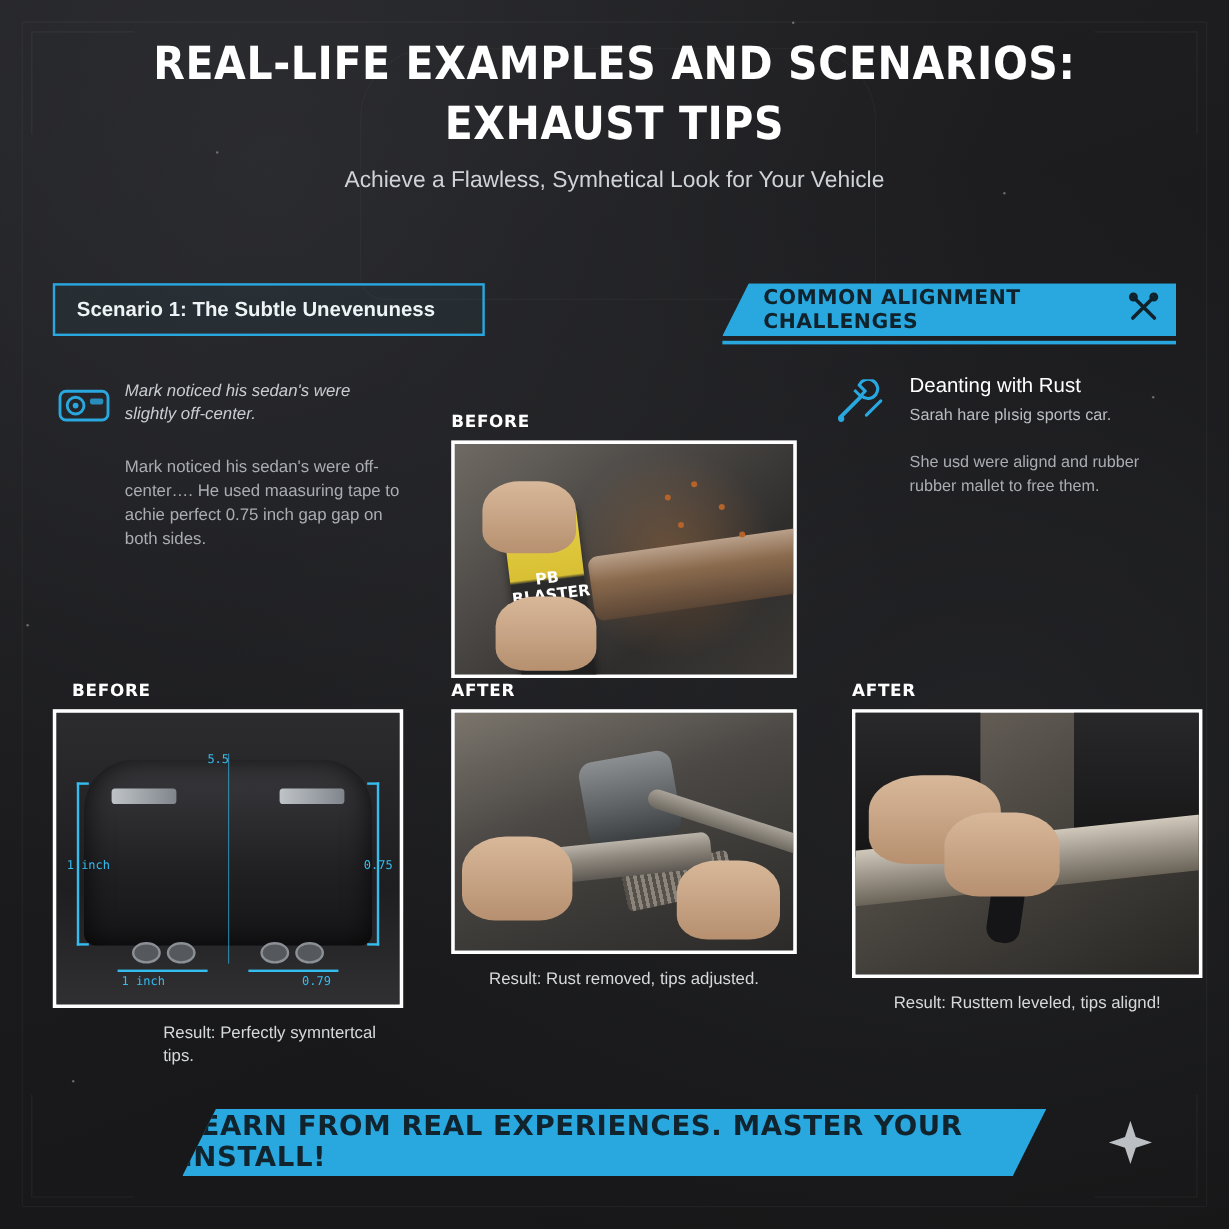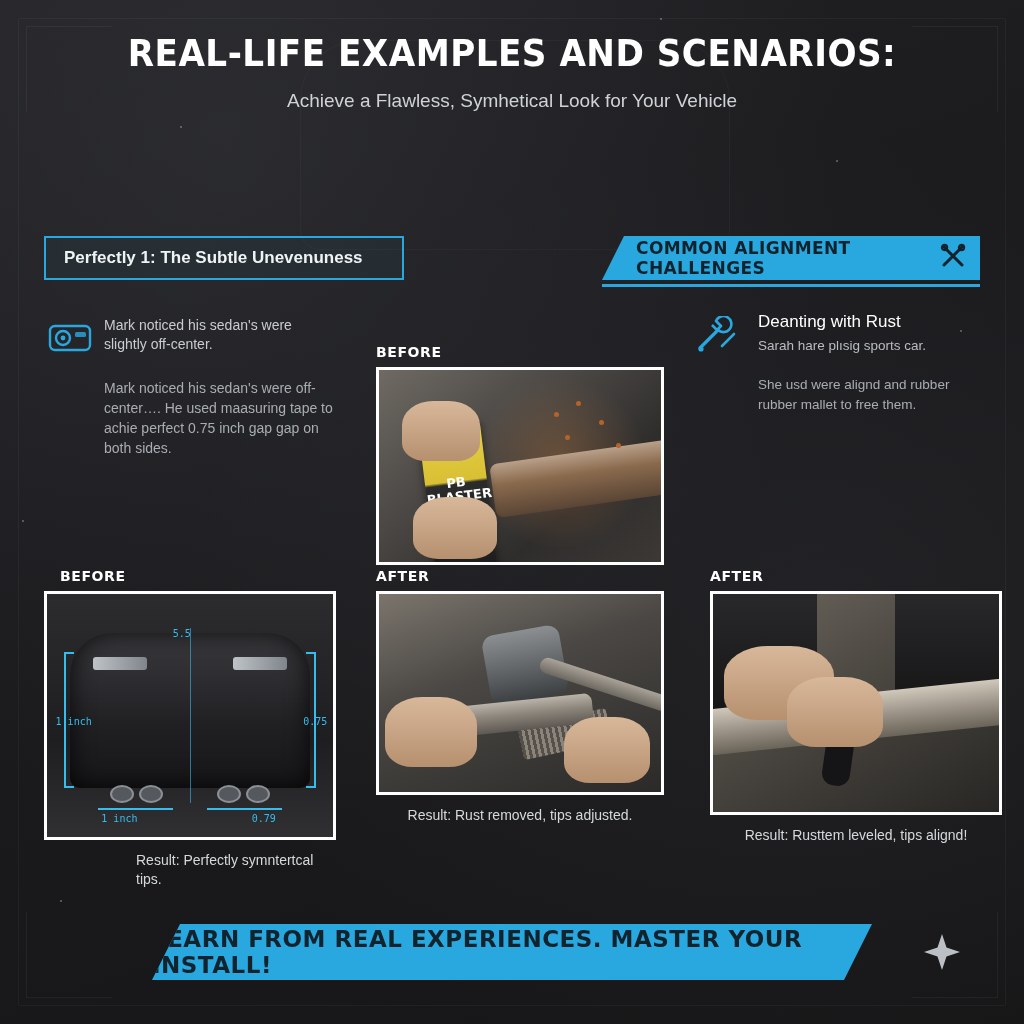--- a/index.html
+++ b/index.html
@@ -95,21 +95,21 @@
     position: absolute; top: 284px; left: 602px; width: 378px; height: 3px;
     background: #29a8e0;
   }
 
   
   .icon-box { position: absolute; width: 46px; height: 40px; }
   .left-icon { top: 318px; left: 48px; }
   .right-icon { top: 316px; left: 692px; }
 
   .left-text { position: absolute; top: 316px; left: 104px; width: 232px; }
-  .left-text .lead { font-size: 14px; color: #c9ccd0; line-height: 19px; }
+  .left-text .lead { font-size: 14px; color: #c9ccd0; line-height: 19px; font-style: italic; }
   .left-text .body { margin-top: 24px; font-size: 14px; color: #a9adb2; line-height: 20px; }
 
   .right-text { position: absolute; top: 312px; left: 758px; width: 230px; }
   .right-text .rhead { font-size: 17px; font-weight: normal; color: #ffffff; }
   .right-text .rsub { margin-top: 4px; font-size: 13.5px; color: #b9bdc2; line-height: 19px; }
   .right-text .rbody { margin-top: 20px; font-size: 13.5px; color: #a9adb2; line-height: 20px; }
 
   
   .card { position: absolute; }
   .card .label {
@@ -253,25 +253,26 @@
   <div class="speck" style="top:126px;left:180px;"></div>
   <div class="speck" style="top:160px;left:836px;"></div>
   <div class="speck" style="top:330px;left:960px;"></div>
   <div class="speck" style="top:520px;left:22px;"></div>
   <div class="speck" style="top:700px;left:1000px;"></div>
   <div class="speck" style="top:900px;left:60px;"></div>
   <div class="speck" style="top:430px;left:560px;"></div>
 
   <div class="header">
     <div class="title-l1">REAL-LIFE EXAMPLES AND SCENARIOS:</div>
+    <div class="title-l2">EXHAUST TIPS</div>
     <div class="subtitle">Achieve a Flawless, Symhetical Look for Your Vehicle</div>
   </div>
 
   <div class="banner-left">
-    <span class="btxt">Perfectly 1: The Subtle Unevenuness</span>
+    <span class="btxt">Scenario 1: The Subtle Unevenuness</span>
   </div>
 
   <div class="banner-right">
     <span class="btxt">COMMON ALIGNMENT CHALLENGES</span>
     <span>
       <svg width="26" height="26" viewBox="0 0 26 26">
         <path d="M4 4 L22 22 M22 4 L4 22" stroke="#10232c" stroke-width="3" stroke-linecap="round" fill="none"></path>
         <circle cx="4.5" cy="4.5" r="2.6" fill="none" stroke="#10232c" stroke-width="2.2"></circle>
         <circle cx="21.5" cy="4.5" r="2.6" fill="none" stroke="#10232c" stroke-width="2.2"></circle>
       </svg>

